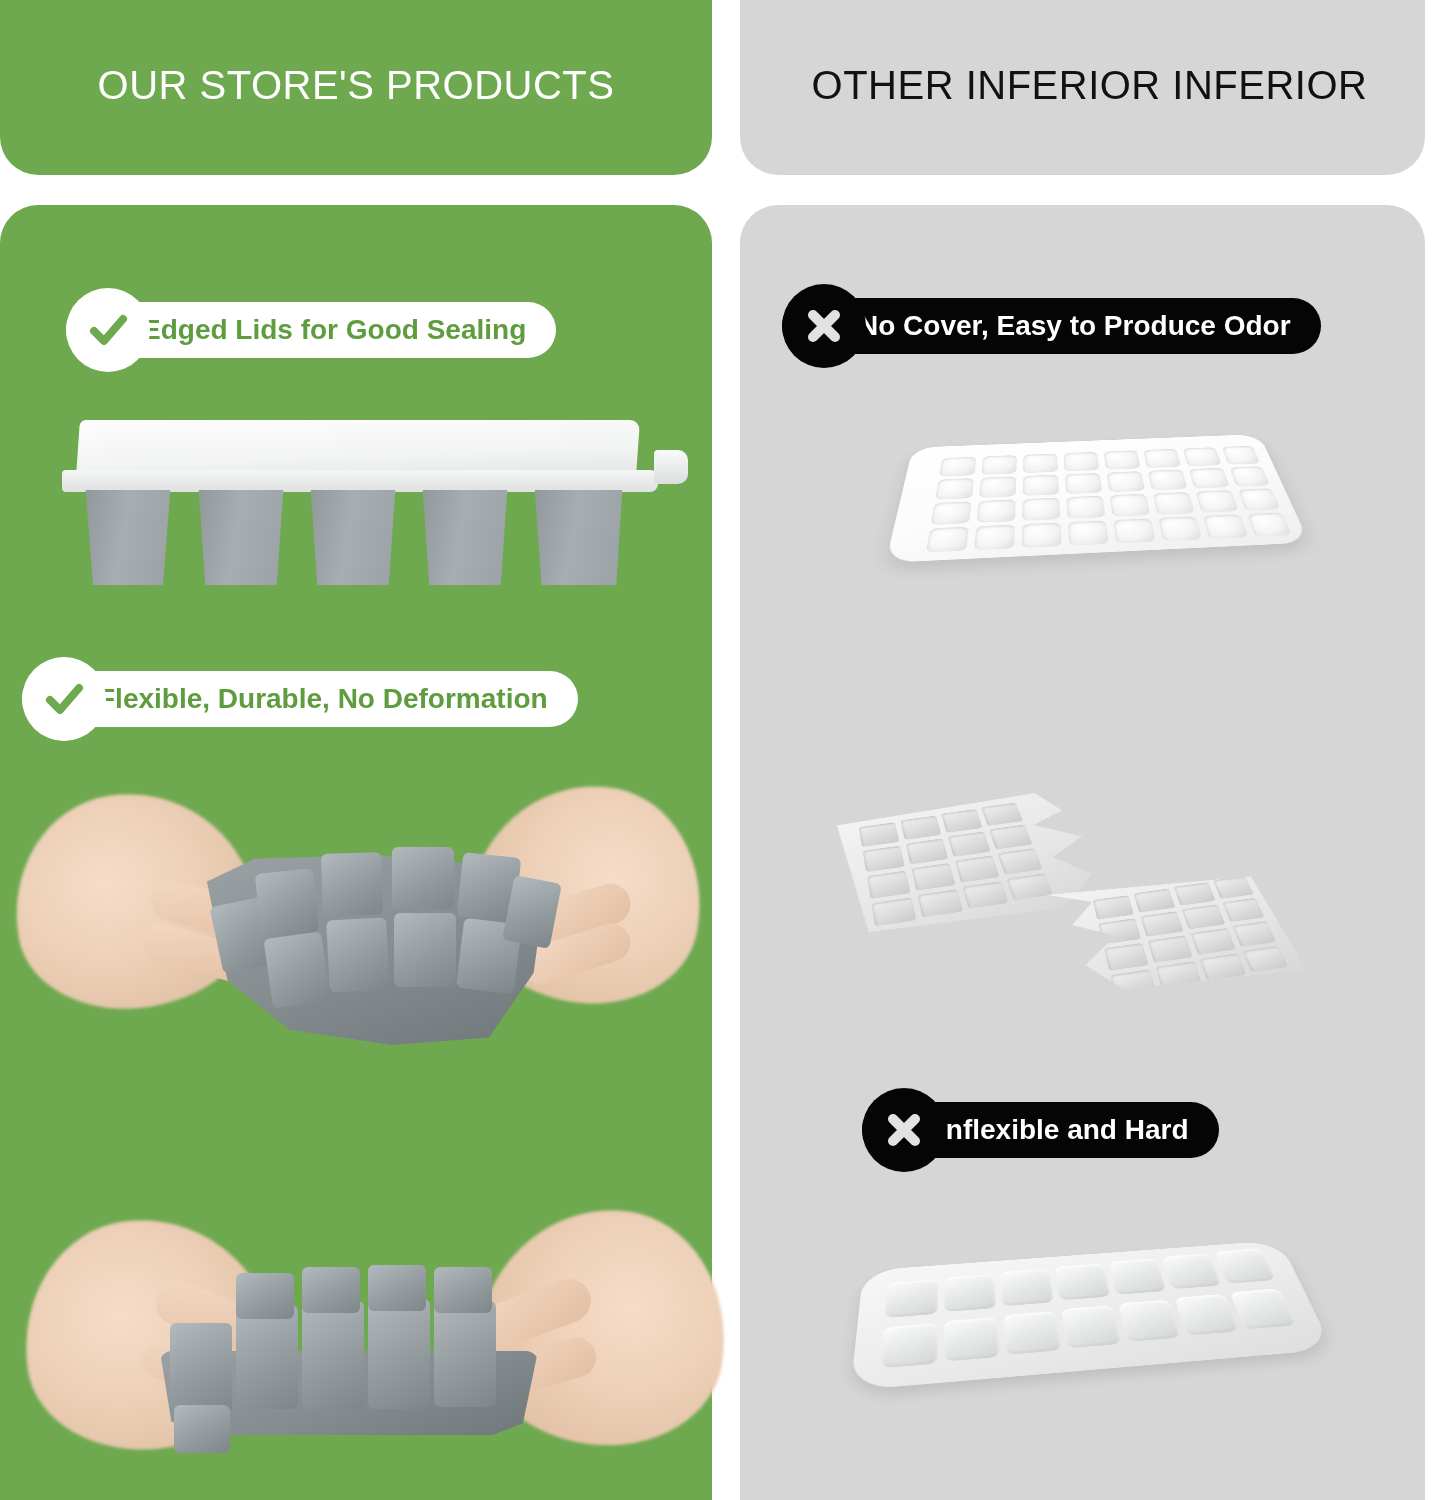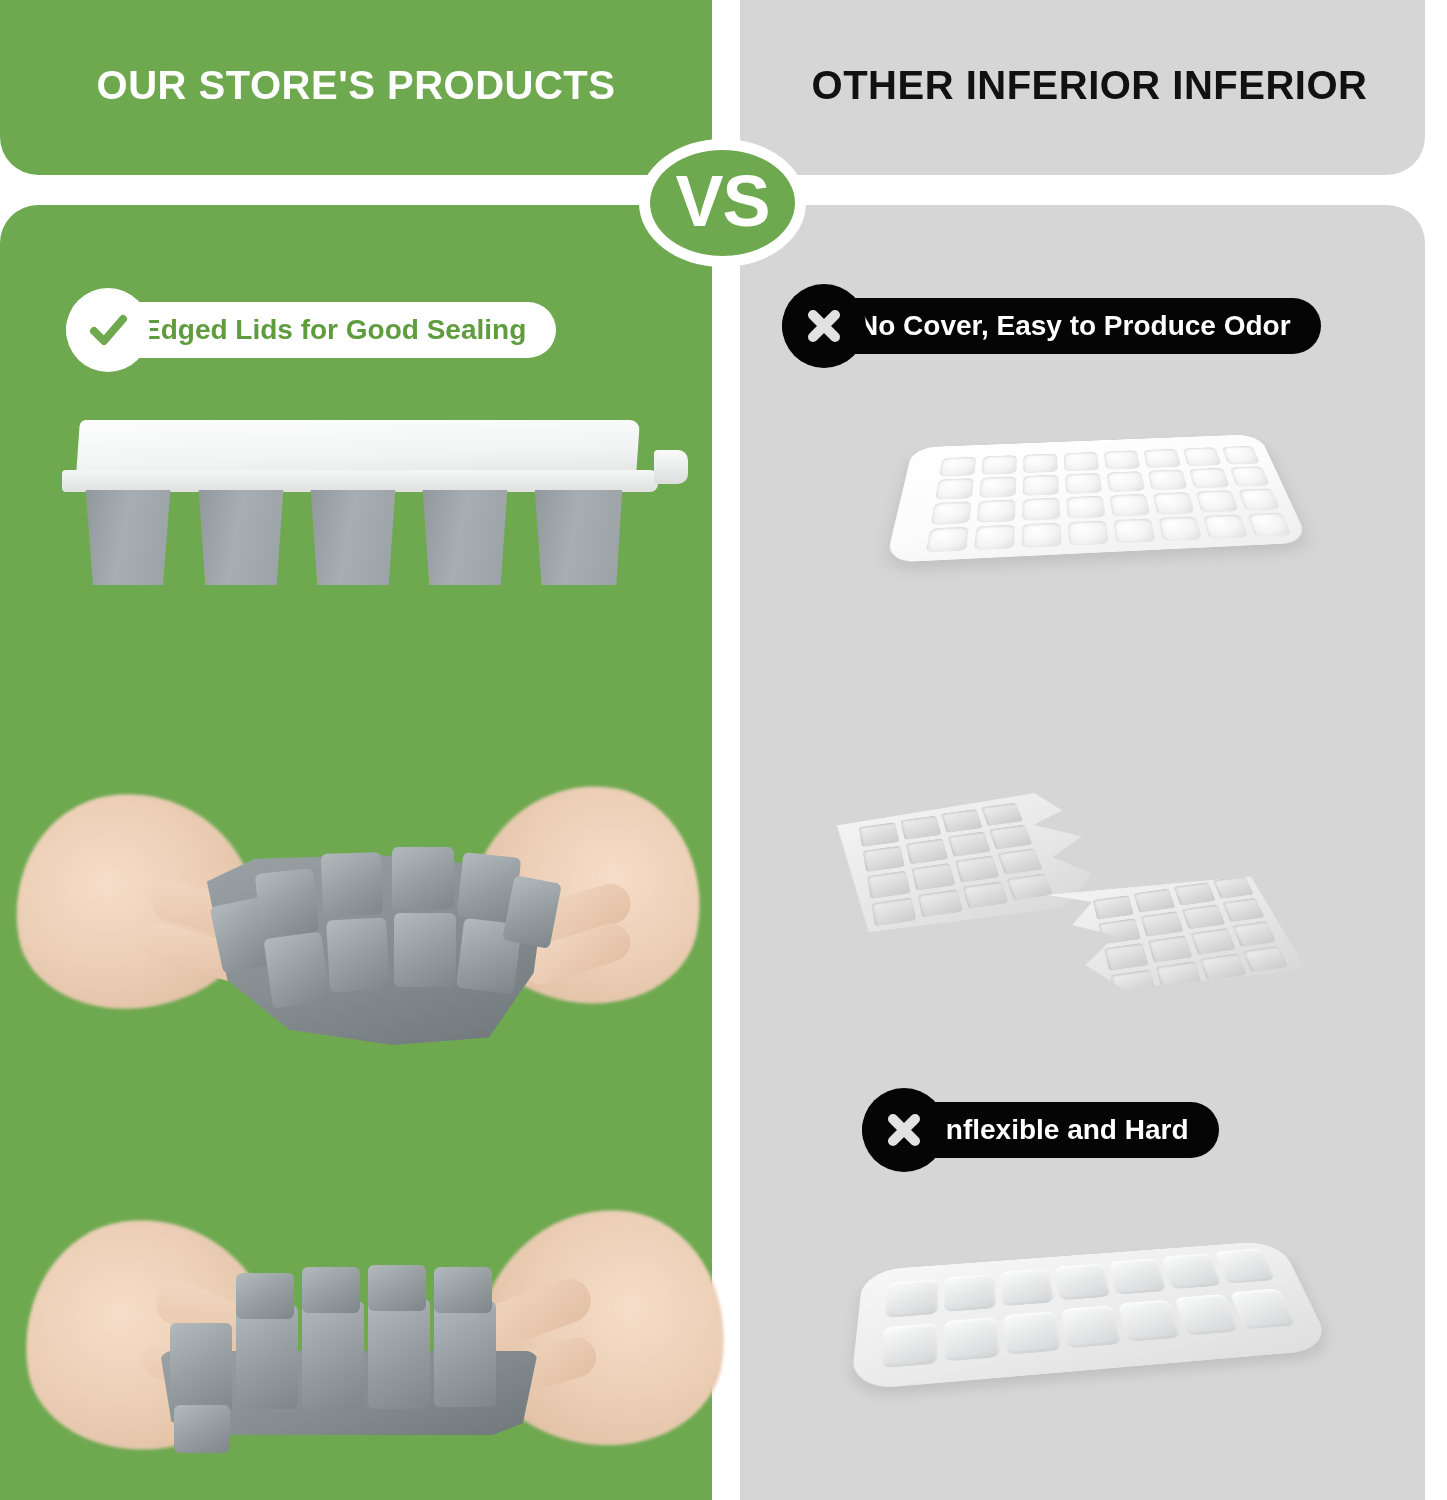--- a/index.html
+++ b/index.html
@@ -22,21 +22,21 @@
     border-radius: 0 0 38px 38px;
     justify-content: center;
   }
   .hdr-right {
     left: 740px; width: 685px;
     background: var(--gray);
     border-radius: 0 0 38px 38px;
     justify-content: center;
   }
   .hdr-title {
-    font-size: 40px; font-weight: 700; letter-spacing: 0.5px;
+    font-size: 40px; font-weight: 400; letter-spacing: 0.5px;
     white-space: nowrap;
   }
   .hdr-left .hdr-title { color: #ffffff; padding-bottom: 4px; }
   .hdr-right .hdr-title { color: #111111; padding-bottom: 4px; padding-left: 14px;}
 
   
   .panel { position: absolute; top: 205px; height: 1295px; }
   .panel-left {
     left: 0; width: 712px;
     background: var(--green);
@@ -172,23 +172,20 @@
 
 <div class="stage">
 
   <div class="hdr hdr-left">
     <span class="hdr-title">OUR STORE'S PRODUCTS</span>
   </div>
   <div class="hdr hdr-right">
     <span class="hdr-title">OTHER INFERIOR INFERIOR</span>
   </div>
 
-  <div class="vs-badge">
-    <span class="vs-text">VS</span>
-  </div>
 
   <div class="panel panel-left">
 
     <div class="pill pill-good" style="left:66px; top:97px;">
       <div class="pill-bar">
         <span class="pill-label">Edged Lids for Good Sealing</span>
       </div>
       <div class="pill-icon">
         <svg width="46" height="46" viewBox="0 0 46 46" aria-hidden="true">
           <path d="M9 24 L19 34 L38 12" fill="none" stroke="#6EA950" stroke-width="8" stroke-linecap="round" stroke-linejoin="round"></path>
@@ -200,20 +197,30 @@
       <div class="tray-lid-top"></div>
       <div class="tray-lid-front"></div>
       <div class="lid-tab"></div>
       <div class="cup" style="left:28px;  width:92px; height:95px; clip-path: polygon(4% 0, 96% 0, 88% 100%, 12% 100%);"></div>
       <div class="cup" style="left:140px; width:94px; height:95px; clip-path: polygon(5% 0, 95% 0, 88% 100%, 12% 100%);"></div>
       <div class="cup" style="left:252px; width:94px; height:95px; clip-path: polygon(5% 0, 95% 0, 88% 100%, 12% 100%);"></div>
       <div class="cup" style="left:364px; width:94px; height:95px; clip-path: polygon(5% 0, 95% 0, 88% 100%, 12% 100%);"></div>
       <div class="cup" style="left:476px; width:96px; height:95px; clip-path: polygon(5% 0, 96% 0, 90% 100%, 12% 100%);"></div>
     </div>
 
+    <div class="pill pill-good" style="left:22px; top:466px;">
+      <div class="pill-bar">
+        <span class="pill-label">Flexible, Durable, No Deformation</span>
+      </div>
+      <div class="pill-icon">
+        <svg width="46" height="46" viewBox="0 0 46 46" aria-hidden="true">
+          <path d="M9 24 L19 34 L38 12" fill="none" stroke="#6EA950" stroke-width="8" stroke-linecap="round" stroke-linejoin="round"></path>
+        </svg>
+      </div>
+    </div>
 
     <div class="art" style="left:20px; top:578px; width:672px; height:272px;">
 
       <div class="hand hand-blur" style="left:-6px; top:10px; width:240px; height:215px; transform:rotate(-10deg);"></div>
       <div class="finger" style="left:130px; top:110px; width:135px; height:40px; transform:rotate(14deg);"></div>
       <div class="finger" style="left:120px; top:152px; width:125px; height:38px; transform:rotate(16deg);"></div>
 
       <div class="hand hand-blur" style="left:452px; top:2px; width:230px; height:218px; transform:rotate(10deg) scaleX(-1);"></div>
       <div class="finger" style="left:492px; top:112px; width:120px; height:40px; transform:rotate(-16deg);"></div>
       <div class="finger" style="left:500px; top:152px; width:112px; height:38px; transform:rotate(-18deg);"></div>

